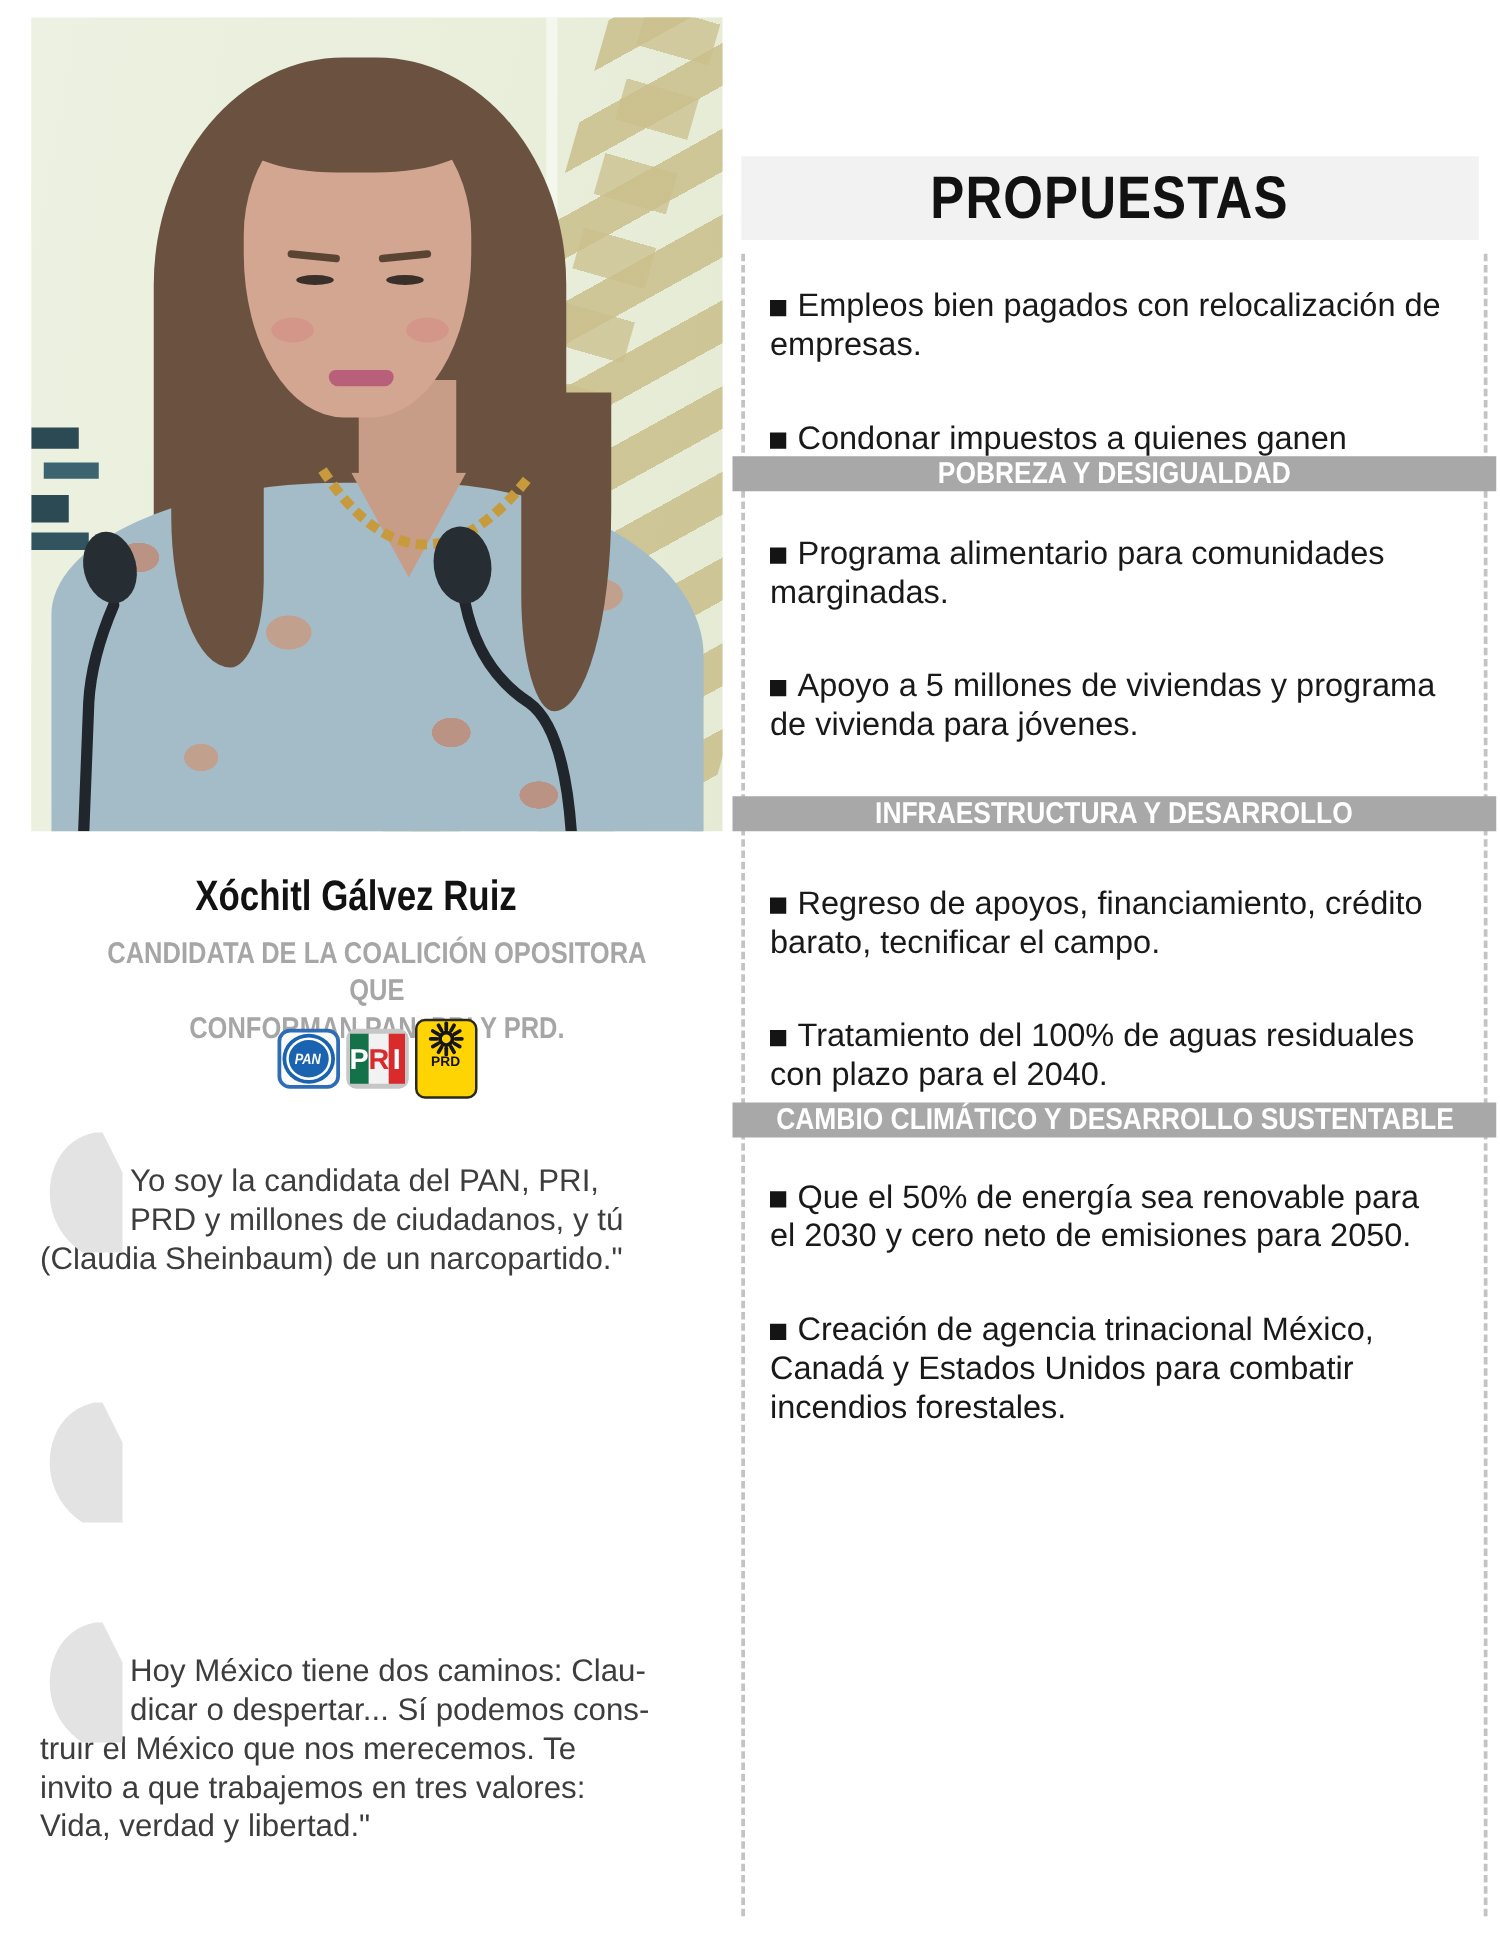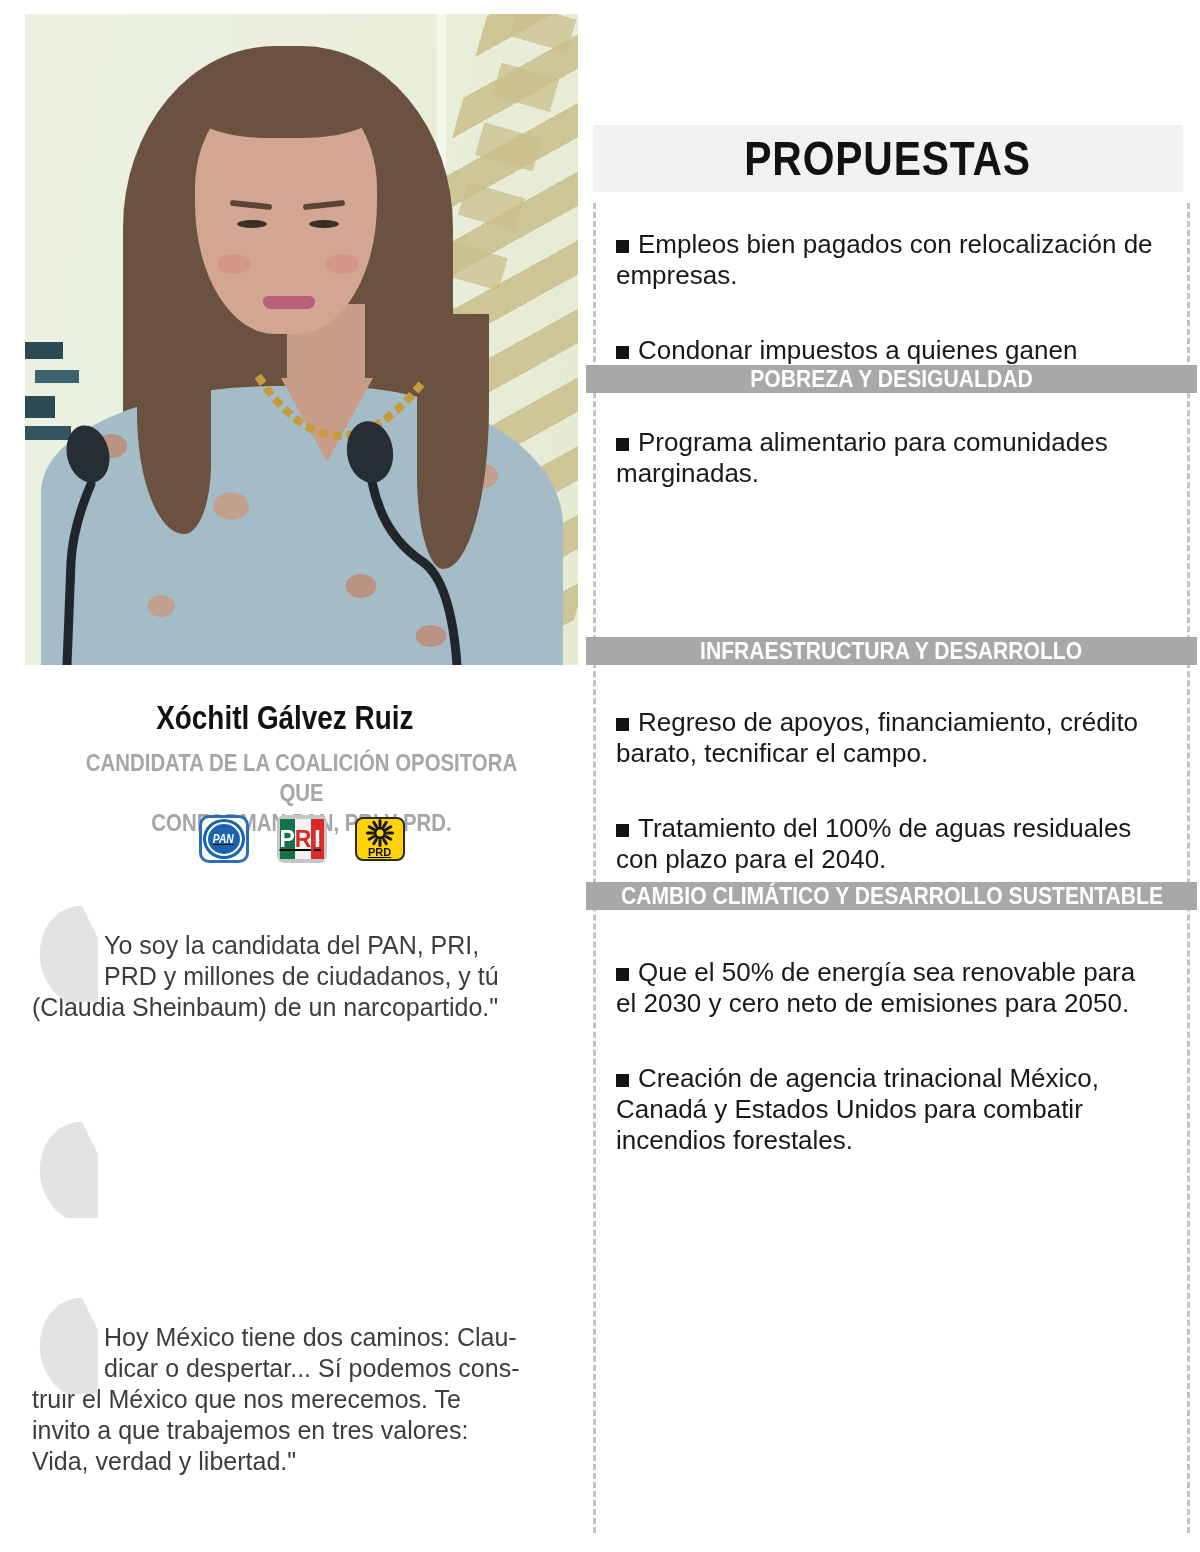--- a/index.html
+++ b/index.html
@@ -51,32 +51,32 @@
 
   
   .name{position:absolute;left:8px;top:698px;width:553px;text-align:center;
         font-size:34px;font-weight:bold;color:#121212;}
   .name span,.subtitle span,.title-text,.bar span{display:inline-block;white-space:nowrap;}
   .name span{transform:scaleX(.82);}
   .subtitle{position:absolute;left:25px;top:748px;width:553px;text-align:center;
         font-size:24px;font-weight:bold;color:#a6a6a6;line-height:30px;}
   .subtitle span{transform:scaleX(.85);white-space:pre-line;}
   .logos{position:absolute;left:25px;top:815px;width:553px;display:flex;justify-content:center;
-        align-items:center;gap:28px;text-decoration:underline;}
+        align-items:center;gap:5px;}
   .logo{box-sizing:border-box;}
   .logo-pan{width:50px;height:48px;background:#fbfbfb;border:3px solid #2e6cb5;border-radius:10px;
         display:flex;align-items:center;justify-content:center;}
   .pan-disc{width:32px;height:30px;border-radius:50%;background:#1a63b0;border:2px solid #fff;
         box-shadow:0 0 0 3px #1a63b0;display:flex;align-items:center;justify-content:center;}
   .pan-disc span{font-size:12px;font-weight:bold;font-style:italic;color:#fff;transform:scaleX(.85);}
   .logo-pri{width:50px;height:48px;background:#c6c6c6;border-radius:8px;padding:4px 3px;display:flex;}
   .pri-stripe{flex:1;display:flex;align-items:center;justify-content:center;
         font-size:23px;font-weight:bold;}
   .pri-g{background:#14724a;color:#fff;} .pri-w{background:#f2f2f2;color:#d92b2b;} .pri-r{background:#d92b2b;color:#fff;}
-  .logo-prd{width:50px;height:44px;background:#ffd402;border:2px solid #2a2a1c;border-radius:8px;
+  .logo-prd{width:50px;height:64px;background:#ffd402;border:2px solid #2a2a1c;border-radius:8px;
         display:flex;flex-direction:column;align-items:center;}
   .prd-label{font-size:11px;font-weight:bold;color:#111;line-height:11px;}
 
   
   .quote{position:absolute;left:32px;width:548px;font-size:25px;line-height:31px;color:#3d3d3d;}
   .quote .qtext{white-space:pre-line;}
   .qmark{float:left;width:72px;height:62px;position:relative;}
   .qmark svg{position:absolute;left:4px;top:-26px;}
   .q1{top:930px;} .q2{top:1146px;} .q3{top:1322px;}
 
@@ -86,21 +86,21 @@
   .title-text{font-size:48px;font-weight:bold;color:#121212;transform:scaleX(.85);letter-spacing:1px;}
   .colbody{margin-top:11px;height:1330px;box-sizing:border-box;
         border-left:3px dashed #c3c3c3;border-right:3px dashed #c3c3c3;}
   .bar{height:28px;background:#a8a8a8;margin:0 -10px;display:flex;align-items:center;justify-content:center;
         position:relative;z-index:2;}
   .bar span{font-size:24px;font-weight:bold;color:#ffffff;transform:scaleX(.88);}
   .content{box-sizing:border-box;padding:26px 30px 0 20px;font-size:26px;line-height:31px;color:#191919;overflow:hidden;}
   .sec1 .content{height:162px;}
   .sec2 .content{height:244px;padding-top:34px;}
   .sec3 .content{height:217px;padding-top:42px;}
-  .sec4 .content{padding-top:47px;}
+  .sec4 .content{padding-top:32px;}
   p.bullet{margin:0 0 44px 0;}
   .sq{display:inline-block;width:13px;height:13px;background:#141414;margin-right:9px;}
 </style>
 </head>
 <body>
 
 <div class="page">
 
   <div class="photo">
     <div class="gold-band"></div>
@@ -223,20 +223,21 @@
           <p class="bullet"><span class="sq"></span><span>Condonar impuestos a quienes ganen menos de 15 mil pesos.</span></p>
         </div>
       </div>
 
       <div class="sec2">
         <div class="bar">
           <span>POBREZA Y DESIGUALDAD</span>
         </div>
         <div class="content">
           <p class="bullet"><span class="sq"></span><span>Programa alimentario para comunidades marginadas.</span></p>
+          <p class="bullet"><span class="sq"></span><span>Apoyo a 5 millones de viviendas y programa de vivienda para jóvenes.</span></p>
         </div>
       </div>
 
       <div class="sec3">
         <div class="bar">
           <span>INFRAESTRUCTURA Y DESARROLLO</span>
         </div>
         <div class="content">
           <p class="bullet"><span class="sq"></span><span>Regreso de apoyos, financiamiento, crédito barato, tecnificar el campo.</span></p>
           <p class="bullet"><span class="sq"></span><span>Tratamiento del 100% de aguas residuales con plazo para el 2040.</span></p>

